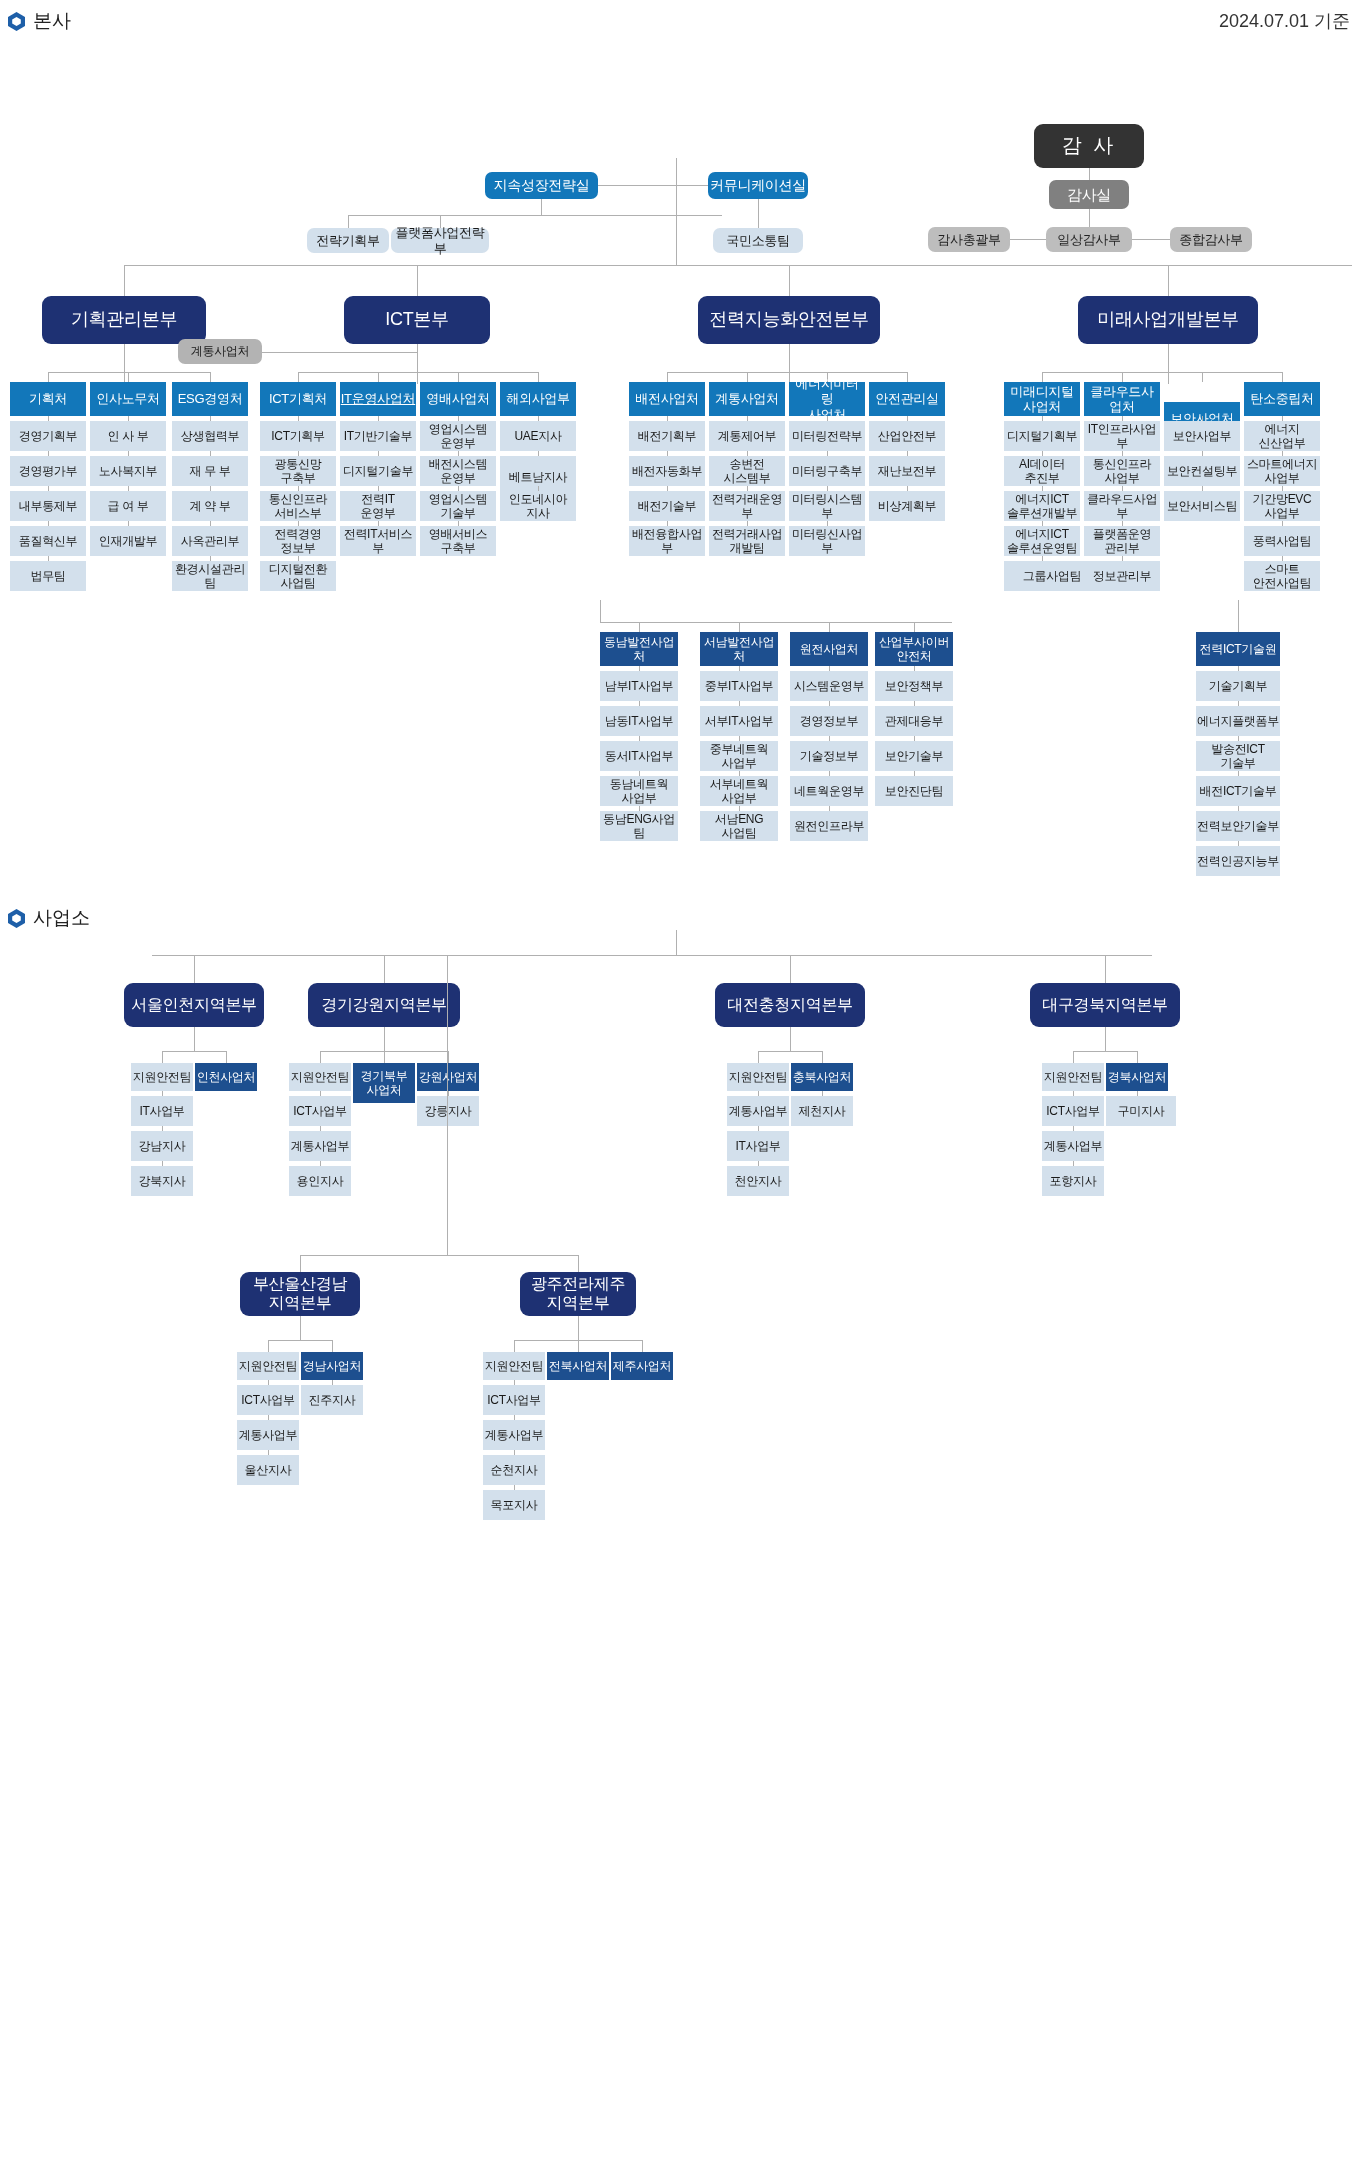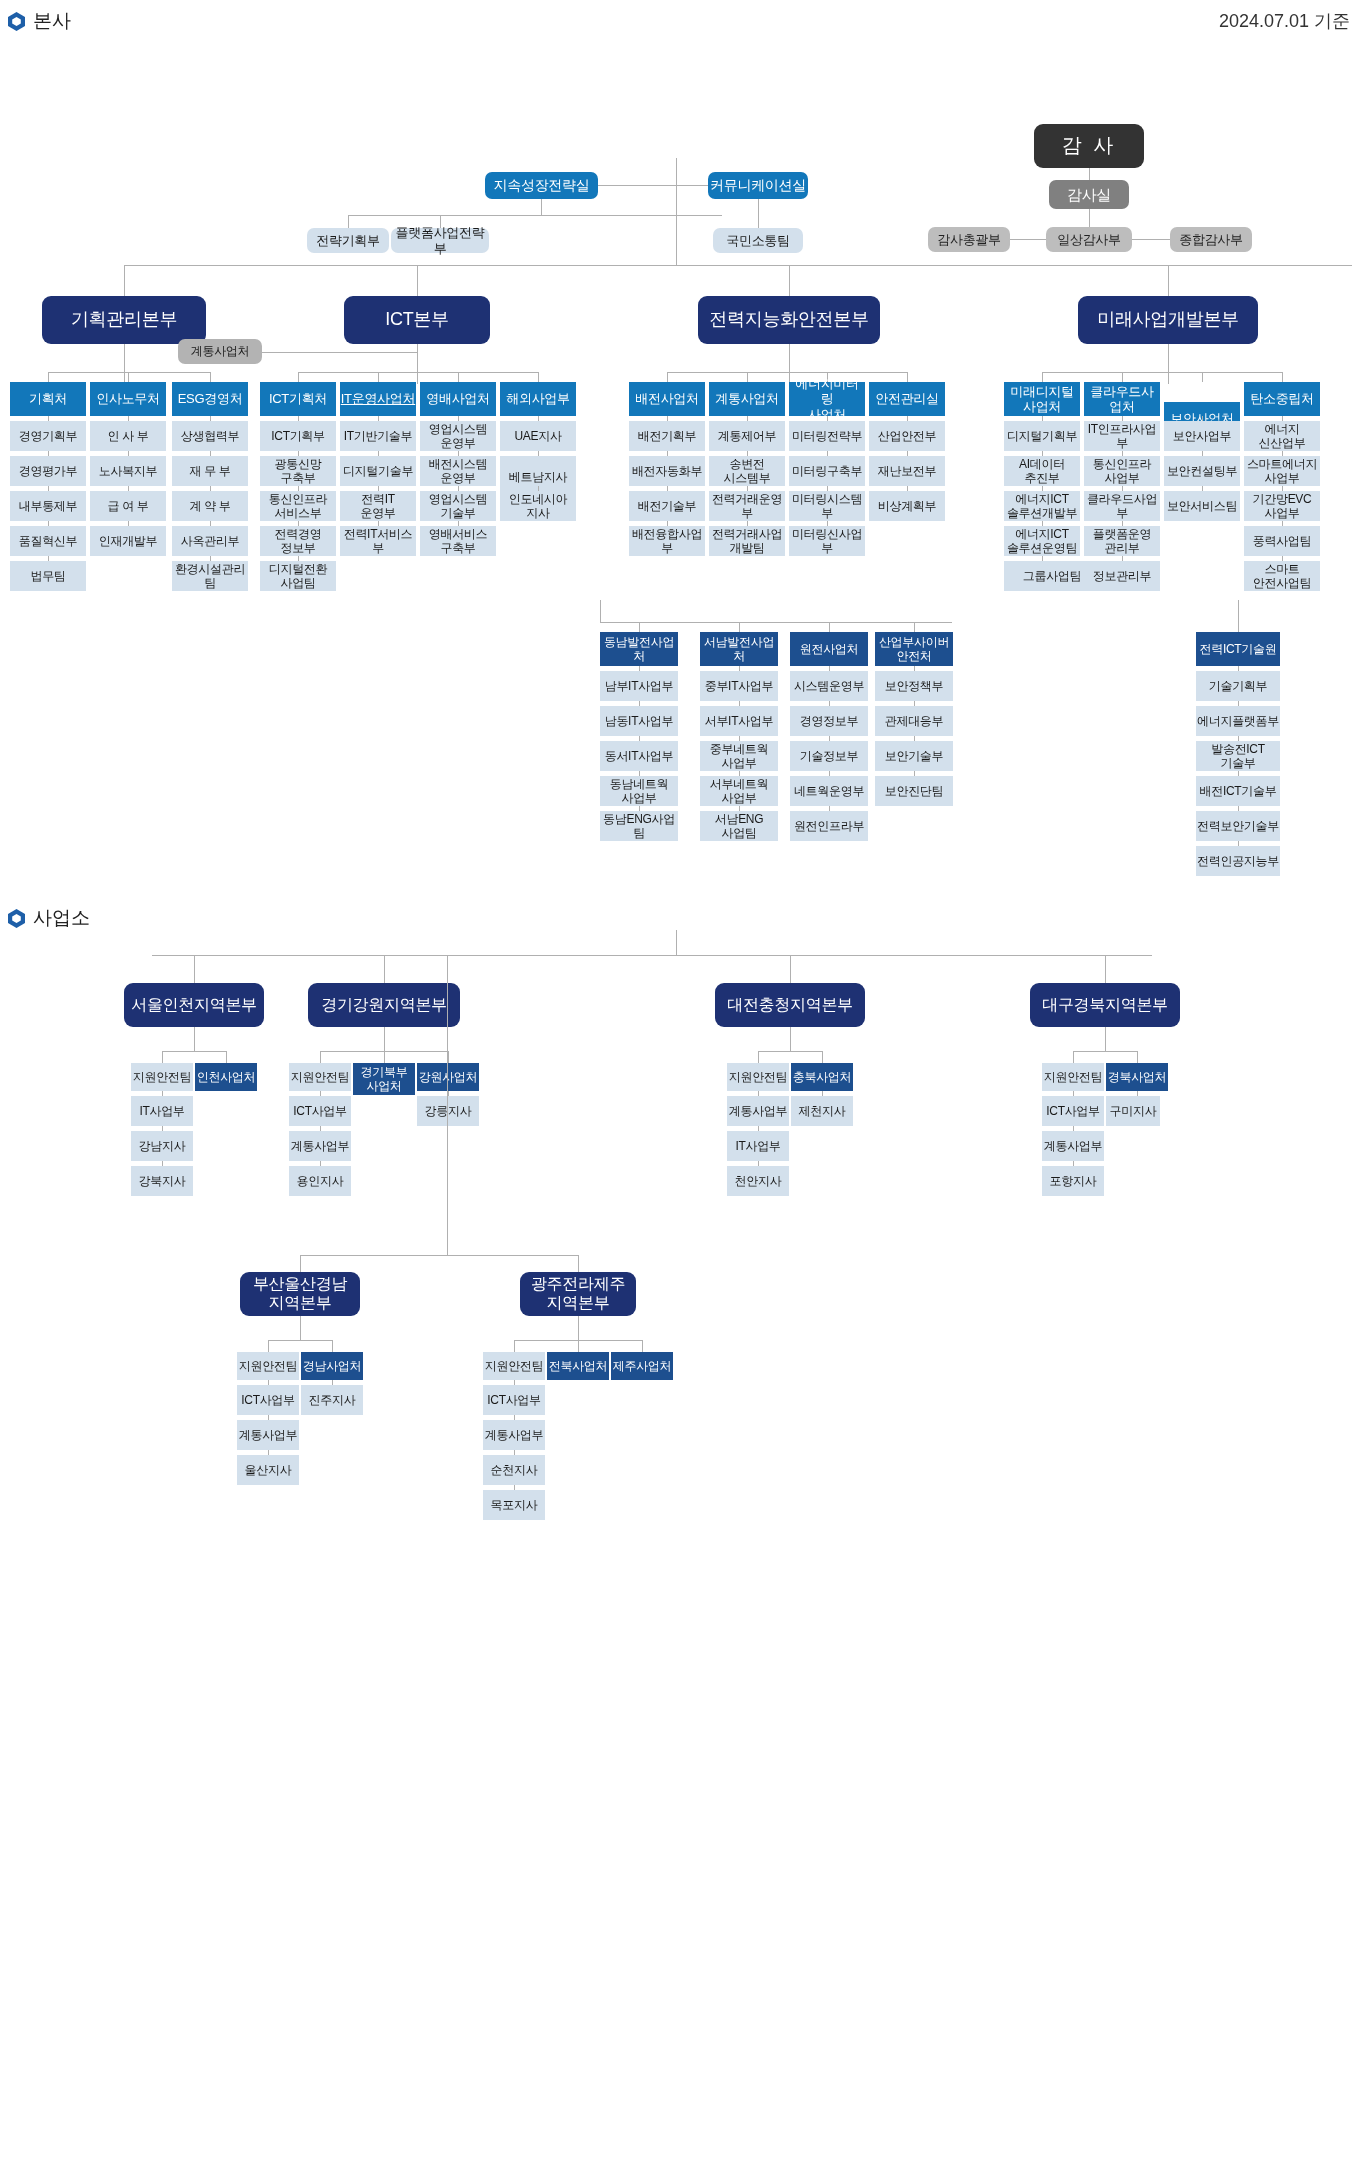--- a/index.html
+++ b/index.html
@@ -494,21 +494,21 @@
       <div class="ln ln-v" style="left: 162px; top: 1126px; height: 5px;"></div>
       <div class="node n-region-sub" style="left: 131px; top: 1131px; width: 62px; height: 30px;">강남지사</div>
       <div class="ln ln-v" style="left: 162px; top: 1161px; height: 5px;"></div>
       <div class="node n-region-sub" style="left: 131px; top: 1166px; width: 62px; height: 30px;">강북지사</div>
       <div class="node n-region" style="left: 308px; top: 983px; width: 152px; height: 44px;">경기강원지역본부</div>
       <div class="ln ln-v" style="left: 384px; top: 1027px; height: 24px;"></div>
       <div class="ln ln-h" style="left: 320px; top: 1051px; width: 128px;"></div>
       <div class="ln ln-v" style="left: 320px; top: 1051px; height: 12px;"></div>
       <div class="node n-region-team" style="left: 289px; top: 1063px; width: 62px; height: 28px;">지원안전팀</div>
       <div class="ln ln-v" style="left: 384px; top: 1051px; height: 12px;"></div>
-      <div class="node n-region-biz" style="left: 353px; top: 1063px; width: 62px; height: 32px;">경기북부
+      <div class="node n-region-biz" style="left: 353px; top: 1063px; width: 62px; height: 40px;">경기북부
 사업처</div>
       <div class="ln ln-v" style="left: 448px; top: 1051px; height: 12px;"></div>
       <div class="node n-region-biz" style="left: 417px; top: 1063px; width: 62px; height: 28px;">강원사업처</div>
       <div class="ln ln-v" style="left: 320px; top: 1091px; height: 5px;"></div>
       <div class="node n-region-sub" style="left: 289px; top: 1096px; width: 62px; height: 30px;">ICT사업부</div>
       <div class="ln ln-v" style="left: 320px; top: 1126px; height: 5px;"></div>
       <div class="node n-region-sub" style="left: 289px; top: 1131px; width: 62px; height: 30px;">계통사업부</div>
       <div class="ln ln-v" style="left: 320px; top: 1161px; height: 5px;"></div>
       <div class="node n-region-sub" style="left: 289px; top: 1166px; width: 62px; height: 30px;">용인지사</div>
       <div class="ln ln-v" style="left: 448px; top: 1091px; height: 5px;"></div>
@@ -535,21 +535,21 @@
       <div class="node n-region-team" style="left: 1042px; top: 1063px; width: 62px; height: 28px;">지원안전팀</div>
       <div class="ln ln-v" style="left: 1137px; top: 1051px; height: 12px;"></div>
       <div class="node n-region-biz" style="left: 1106px; top: 1063px; width: 62px; height: 28px;">경북사업처</div>
       <div class="ln ln-v" style="left: 1073px; top: 1091px; height: 5px;"></div>
       <div class="node n-region-sub" style="left: 1042px; top: 1096px; width: 62px; height: 30px;">ICT사업부</div>
       <div class="ln ln-v" style="left: 1073px; top: 1126px; height: 5px;"></div>
       <div class="node n-region-sub" style="left: 1042px; top: 1131px; width: 62px; height: 30px;">계통사업부</div>
       <div class="ln ln-v" style="left: 1073px; top: 1161px; height: 5px;"></div>
       <div class="node n-region-sub" style="left: 1042px; top: 1166px; width: 62px; height: 30px;">포항지사</div>
       <div class="ln ln-v" style="left: 1137px; top: 1091px; height: 5px;"></div>
-      <div class="node n-region-sub" style="left: 1106px; top: 1096px; width: 54px; height: 30px;">구미지사</div>
+      <div class="node n-region-sub" style="left: 1106px; top: 1096px; width: 70px; height: 30px;">구미지사</div>
       <div class="ln ln-v" style="left: 447px; top: 955px; height: 300px;"></div>
       <div class="ln ln-h" style="left: 300px; top: 1255px; width: 278px;"></div>
       <div class="ln ln-v" style="left: 300px; top: 1255px; height: 17px;"></div>
       <div class="ln ln-v" style="left: 578px; top: 1255px; height: 17px;"></div>
       <div class="node n-region" style="left: 240px; top: 1272px; width: 120px; height: 44px;">부산울산경남
 지역본부</div>
       <div class="ln ln-v" style="left: 300px; top: 1316px; height: 24px;"></div>
       <div class="ln ln-h" style="left: 268px; top: 1340px; width: 64px;"></div>
       <div class="ln ln-v" style="left: 268px; top: 1340px; height: 12px;"></div>
       <div class="node n-region-team" style="left: 237px; top: 1352px; width: 62px; height: 28px;">지원안전팀</div>

